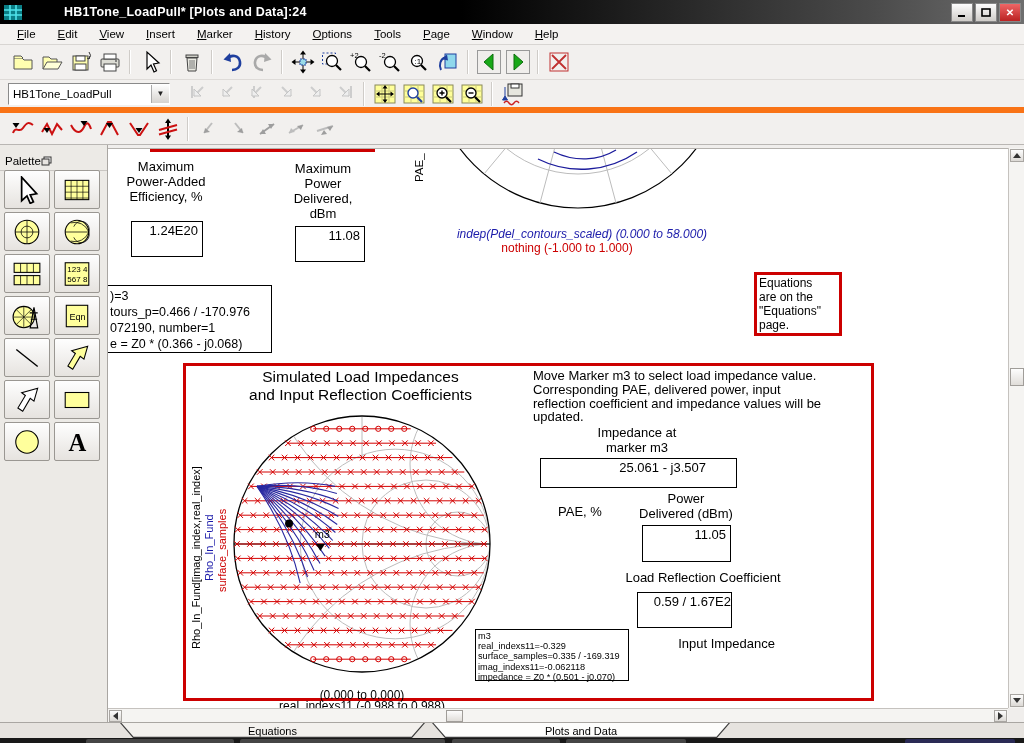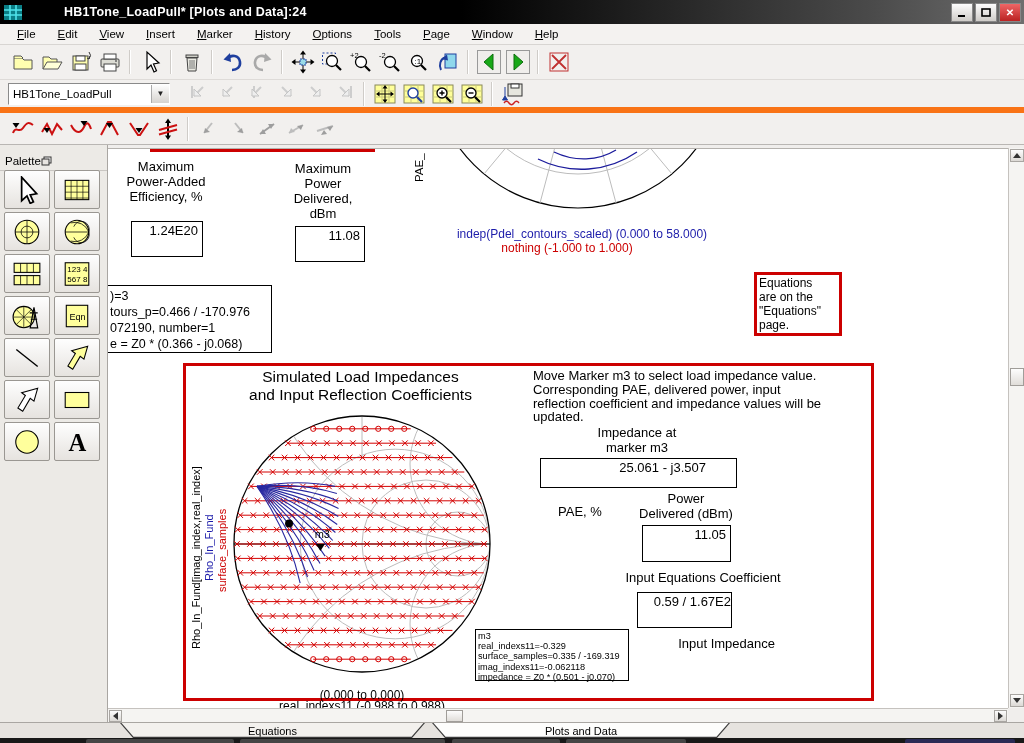--- a/index.html
+++ b/index.html
@@ -512,21 +512,21 @@
     <svg class="abs" id="polar-svg" style="left:322px;top:0;" width="340" height="74" viewBox="0 0 340 74">
       <circle cx="148" cy="-88" r="147" fill="none" stroke="#000" stroke-width="1.2"></circle>
       <circle cx="148" cy="-88" r="113" fill="none" stroke="#bcbcbc"></circle>
       <line x1="148" y1="-88" x2="110" y2="54" stroke="#bcbcbc"></line>
       <line x1="148" y1="-88" x2="186" y2="54" stroke="#bcbcbc"></line>
       <line x1="148" y1="-88" x2="54" y2="25" stroke="#bcbcbc"></line>
       <line x1="148" y1="-88" x2="242" y2="25" stroke="#bcbcbc"></line>
       <path d="M108 10 C140 26 178 23 207 3" fill="none" stroke="#1c1c9c" stroke-width="1.3"></path>
       <path d="M124 3 C145 13 168 12 186 1" fill="none" stroke="#1c1c9c" stroke-width="1.3"></path>
     </svg>
-    <div class="abs ctr blue" style="left:319px;top:78px;width:310px;font-size:12px;">indep(Pdel_contours_scaled) (0.000 to 58.000)</div>
+    <div class="abs ctr blue" style="left:319px;top:78px;width:310px;font-size:12px;font-style:italic;">indep(Pdel_contours_scaled) (0.000 to 58.000)</div>
     <div class="abs ctr red" style="left:319px;top:92px;width:280px;font-size:12px;">nothing (-1.000 to 1.000)</div>
 
     <div class="abs" id="clipbox" style="left:-2px;top:136px;width:166px;height:68px;border:1px solid #000;background:#fff;
          font-size:12.5px;line-height:16px;padding:2px 0 0 3px;box-sizing:border-box;">
         <div>)=3</div>
         <div>tours_p=0.466 / -170.976</div>
         <div>072190, number=1</div>
         <div>e = Z0 * (0.366 - j0.068)</div>
       </div>
 
@@ -890,21 +890,21 @@
     <div class="abs" style="left:425px;top:220px;width:292px;font-size:13px;line-height:13.8px;">Move Marker m3 to select load impedance value.  Corresponding PAE, delivered power, input reflection coefficient and impedance values will be updated.</div>
     <div class="abs pre ctr" style="left:454px;top:276px;width:150px;font-size:13px;line-height:15px;">Impedance at
 marker m3</div>
     <div class="valbox" style="left:432px;top:309px;width:197px;height:30px;text-align:right;padding:1px 30px 0 0;"><span>25.061 - j3.507</span></div>
 
     <div class="abs" style="left:450px;top:355px;font-size:13px;">PAE, %</div>
     <div class="abs pre ctr" style="left:503px;top:342px;width:150px;font-size:13px;line-height:15px;">Power
 Delivered (dBm)</div>
     <div class="valbox" style="left:534px;top:376px;width:89px;height:37px;text-align:right;padding:1px 4px 0 0;"><span>11.05</span></div>
 
-    <div class="abs ctr" style="left:485px;top:421px;width:220px;font-size:13px;">Input Equations Coefficient</div>
+    <div class="abs ctr" style="left:485px;top:421px;width:220px;font-size:13px;">Load Reflection Coefficient</div>
     <div class="valbox ctr" style="left:529px;top:443px;width:95px;height:36px;padding-top:1px;text-align:right;"><span>0.59 / 1.67E2</span></div>
 
     <div class="abs ctr" style="left:507px;top:487px;width:160px;font-size:13px;text-align:right;">Input Impedance</div>
   </div>
 
   <div id="vscroll" class="abs sb">
     <div class="sb-btn" style="left:1px;top:1px;width:14px;height:13px;">
       <div class="tri" style="border-left:4px solid transparent;border-right:4px solid transparent;border-bottom:5px solid #333;"></div>
     </div>
     <div class="thumb" style="left:1px;top:220px;width:14px;height:18px;"></div>

